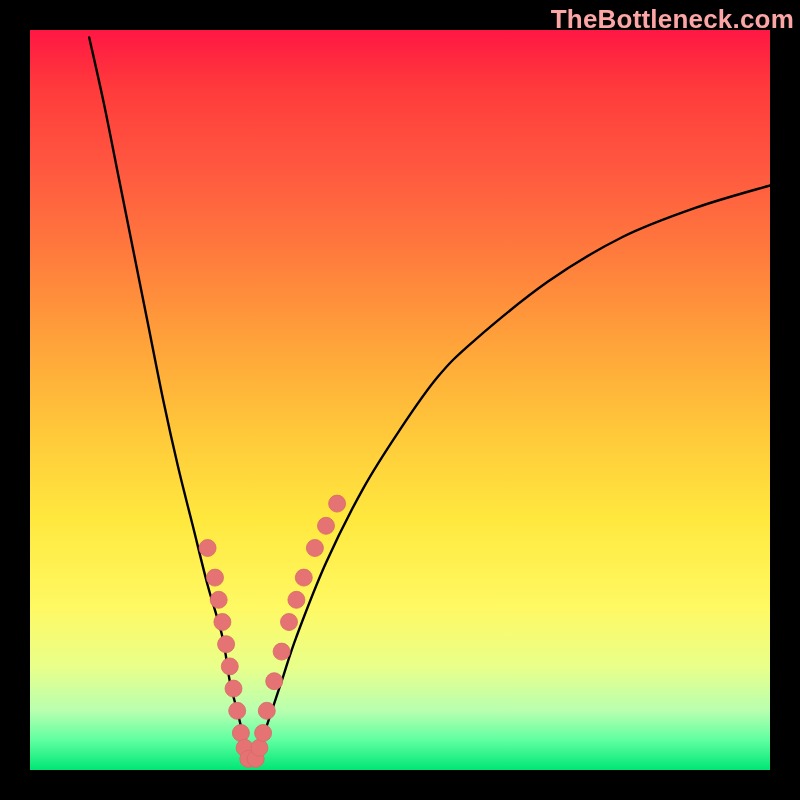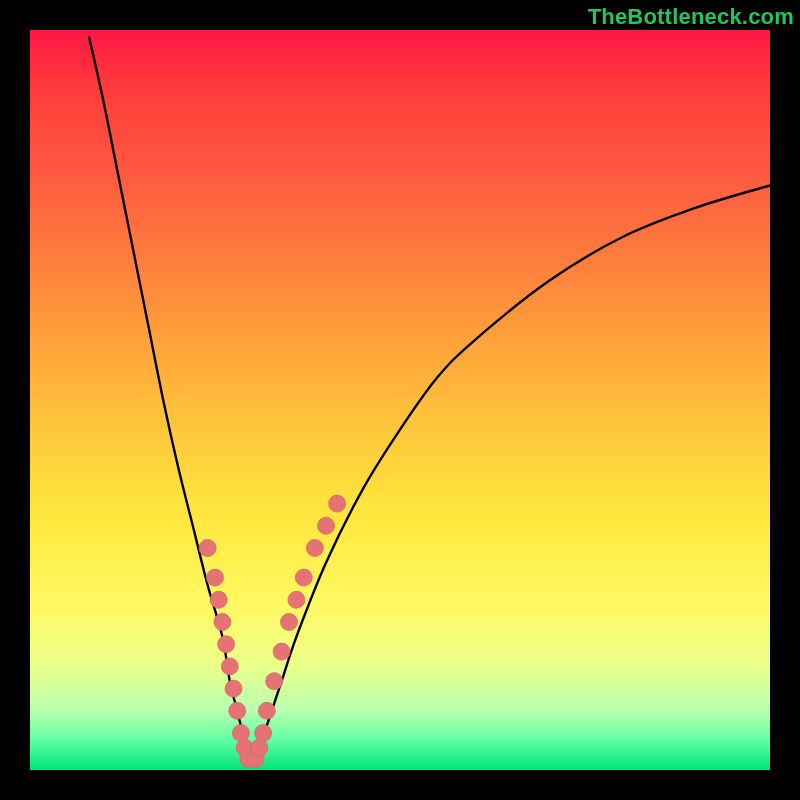--- a/index.html
+++ b/index.html
@@ -30,23 +30,23 @@
       #b8ffb0 92%,
       #5effa0 96%,
       #00e676 100%
     );
   }
   .watermark {
     position: absolute;
     top: 4px;
     right: 6px;
     font-family: Arial, Helvetica, sans-serif;
-    font-size: 22px;
+    font-size: 26px;
     font-weight: 600;
-    color: #22c55e;
+    color: #fca5a5;
     letter-spacing: 0.2px;
     z-index: 5;
     user-select: none;
   }
   .curve-svg {
     position: absolute;
     left: 0;
     top: 0;
     width: 740px;
     height: 740px;

